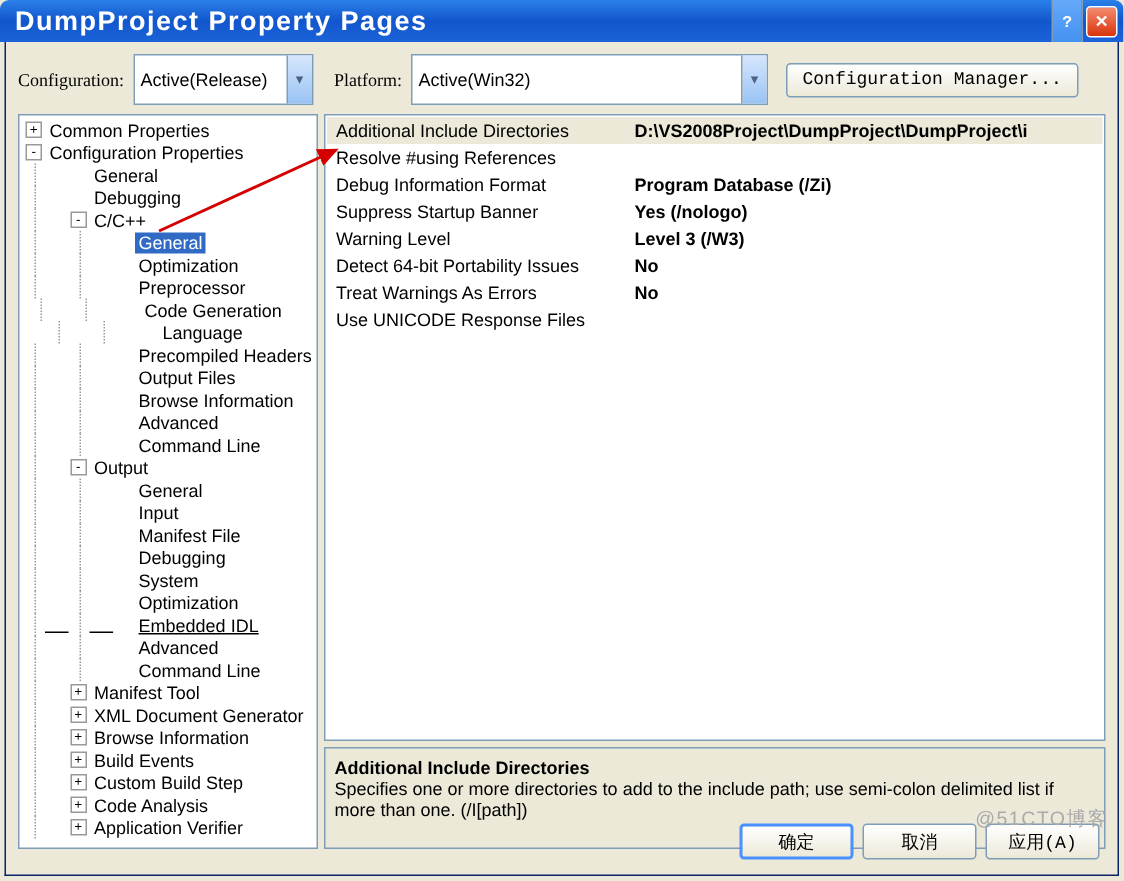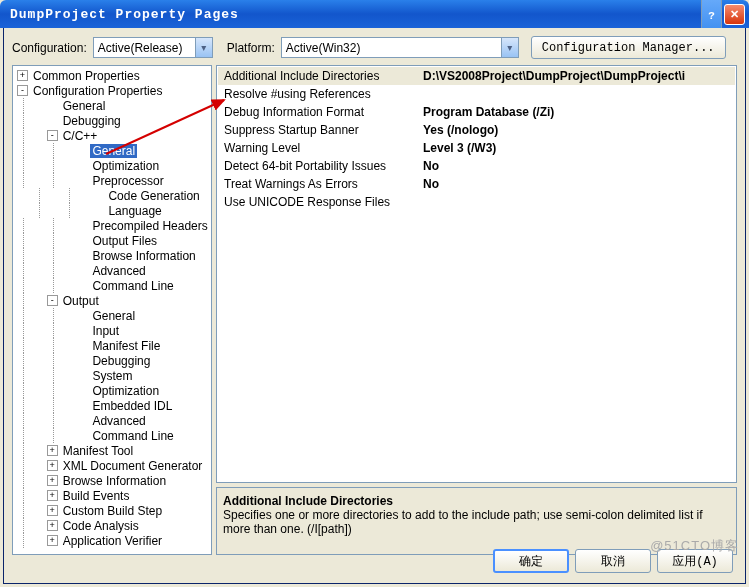--- a/index.html
+++ b/index.html
@@ -1,28 +1,28 @@
 <!DOCTYPE html>
 <html><head>
 <meta charset="utf-8">
 <style>
   * { box-sizing: border-box; font-family: "Microsoft Sans Serif", Tahoma, sans-serif; font-size: 12px; }
   body { margin:0; background:#ece9d8; width:749px; height:587px; overflow:hidden; }
   
   .titlebar { height:28px; background:linear-gradient(to bottom,#2a80ea 0%,#1256cc 50%,#1a63d8 100%); border-radius:6px 6px 0 0; display:flex; align-items:center; padding:0 4px; }
-  .titlebar .title { color:#fff; font-weight:bold; font-size:13px; padding-left:6px; flex:1; letter-spacing:1px; font-family:Liberation Mono, monospace;}
+  .titlebar .title { color:#fff; font-weight:bold; font-size:18px; padding-left:6px; flex:1; letter-spacing:1px; font-family:Liberation Sans, sans-serif;}
   .win-btn { width:21px; height:21px; margin-left:2px; border:1px solid #fff; border-radius:3px; display:flex; align-items:center; justify-content:center; color:#fff; font-weight:bold; font-size:11px; }
   .win-btn.help{ background:linear-gradient(to bottom,#7ab7ff,#2a80ea);}
   .win-btn.close{ background:linear-gradient(to bottom,#f58b6e,#d7350c);}
   
   .client { position:absolute; top:28px; left:3px; right:3px; bottom:3px; background:#ece9d8; border:1px solid #0a246a; border-top:none; padding:8px; }
   
   .toprow { display:flex; align-items:center; gap:6px; margin-bottom:6px; }
-  .lbl { font-family:Liberation Sans, sans-serif; }
-  .combo { position:relative; background:#fff; border:1px solid #7f9db9; height:21px; display:flex; align-items:center; padding:0 4px; font-family:"Courier New",monospace; }
+  .lbl { font-family:Liberation Serif, serif; }
+  .combo { position:relative; background:#fff; border:1px solid #7f9db9; height:34px; display:flex; align-items:center; padding:0 4px; font-family:"Courier New",monospace; }
   .combo .arrow { position:absolute; right:0; top:0; bottom:0; width:17px; background:linear-gradient(to bottom,#d6e6fb,#99c3f4); border-left:1px solid #7f9db9; display:flex; align-items:center; justify-content:center; }
   .combo .arrow::after{content:"▾";color:#4d6185;font-size:10px;}
   .btn { height:23px; background:linear-gradient(to bottom,#fff,#ece9d8); border:1px solid #7f9db9; border-radius:3px; padding:0 10px; font-family:"Courier New",monospace; display:flex; align-items:center; }
   
   .main { display:flex; height:490px; gap:4px; }
   .treewrap { width:200px; background:#fff; border:1px solid #7f9db9; overflow:auto; font-family:"Courier New",monospace; padding:2px 0;}
   .node { display:flex; align-items:center; height:15px; white-space:nowrap;}
   .exp { width:11px; height:11px; border:1px solid #999; background:#fff; display:inline-flex; align-items:center; justify-content:center; font-size:9px; line-height:1; color:#000; margin-right:3px;}
   .exp-spacer { width:11px; display:inline-block; margin-right:3px;}
   .dots { color:#999; font-family:monospace; letter-spacing:-2px; margin-right:1px;}
@@ -106,21 +106,21 @@
           <span class="dots" style="border-left: 1px dotted rgb(153, 153, 153); height: 15px; margin-left: 6px; padding-left: 6px;">&nbsp;&nbsp;&nbsp;</span>
           <span class="exp-spacer"></span>
           <span class="label">Optimization</span>
         </div>
         <div class="node" style="padding-left: 4px;">
           <span class="dots" style="border-left: 1px dotted rgb(153, 153, 153); height: 15px; margin-left: 6px; padding-left: 6px;">&nbsp;&nbsp;&nbsp;</span>
           <span class="dots" style="border-left: 1px dotted rgb(153, 153, 153); height: 15px; margin-left: 6px; padding-left: 6px;">&nbsp;&nbsp;&nbsp;</span>
           <span class="exp-spacer"></span>
           <span class="label">Preprocessor</span>
         </div>
-        <div class="node" style="padding-left: 20px;">
+        <div class="node" style="padding-left: 8px;">
           <span class="dots" style="border-left: 1px dotted rgb(153, 153, 153); height: 15px; margin-left: 6px; padding-left: 6px;">&nbsp;&nbsp;&nbsp;</span>
           <span class="dots" style="border-left: 1px dotted rgb(153, 153, 153); height: 15px; margin-left: 6px; padding-left: 6px;">&nbsp;&nbsp;&nbsp;</span>
           <span class="exp-spacer"></span>
           <span class="label">Code Generation</span>
         </div>
         <div class="node" style="padding-left: 20px;">
           <span class="dots" style="border-left: 1px dotted rgb(153, 153, 153); height: 15px; margin-left: 6px; padding-left: 6px;">&nbsp;&nbsp;&nbsp;</span>
           <span class="dots" style="border-left: 1px dotted rgb(153, 153, 153); height: 15px; margin-left: 6px; padding-left: 6px;">&nbsp;&nbsp;&nbsp;</span>
           <span class="exp-spacer"></span>
           <span class="label">Language</span>
@@ -189,21 +189,21 @@
           <span class="dots" style="border-left: 1px dotted rgb(153, 153, 153); height: 15px; margin-left: 6px; padding-left: 6px;">&nbsp;&nbsp;&nbsp;</span>
           <span class="exp-spacer"></span>
           <span class="label">System</span>
         </div>
         <div class="node" style="padding-left: 4px;">
           <span class="dots" style="border-left: 1px dotted rgb(153, 153, 153); height: 15px; margin-left: 6px; padding-left: 6px;">&nbsp;&nbsp;&nbsp;</span>
           <span class="dots" style="border-left: 1px dotted rgb(153, 153, 153); height: 15px; margin-left: 6px; padding-left: 6px;">&nbsp;&nbsp;&nbsp;</span>
           <span class="exp-spacer"></span>
           <span class="label">Optimization</span>
         </div>
-        <div class="node" style="padding-left: 4px;">
+        <div class="node" style="padding-left: 4px; text-decoration: underline;">
           <span class="dots" style="border-left: 1px dotted rgb(153, 153, 153); height: 15px; margin-left: 6px; padding-left: 6px;">&nbsp;&nbsp;&nbsp;</span>
           <span class="dots" style="border-left: 1px dotted rgb(153, 153, 153); height: 15px; margin-left: 6px; padding-left: 6px;">&nbsp;&nbsp;&nbsp;</span>
           <span class="exp-spacer"></span>
           <span class="label">Embedded IDL</span>
         </div>
         <div class="node" style="padding-left: 4px;">
           <span class="dots" style="border-left: 1px dotted rgb(153, 153, 153); height: 15px; margin-left: 6px; padding-left: 6px;">&nbsp;&nbsp;&nbsp;</span>
           <span class="dots" style="border-left: 1px dotted rgb(153, 153, 153); height: 15px; margin-left: 6px; padding-left: 6px;">&nbsp;&nbsp;&nbsp;</span>
           <span class="exp-spacer"></span>
           <span class="label">Advanced</span>

